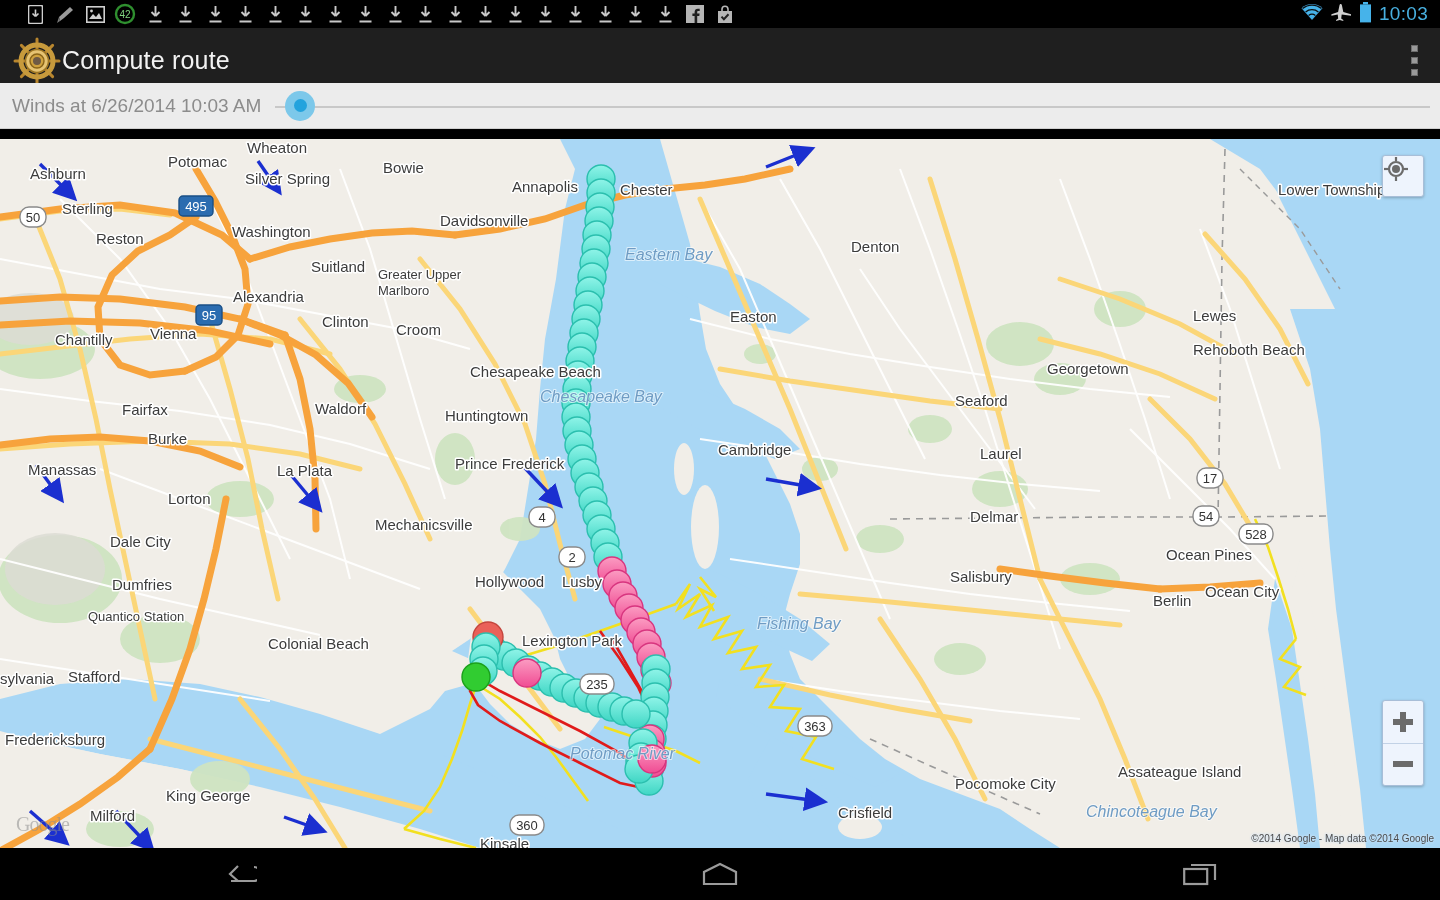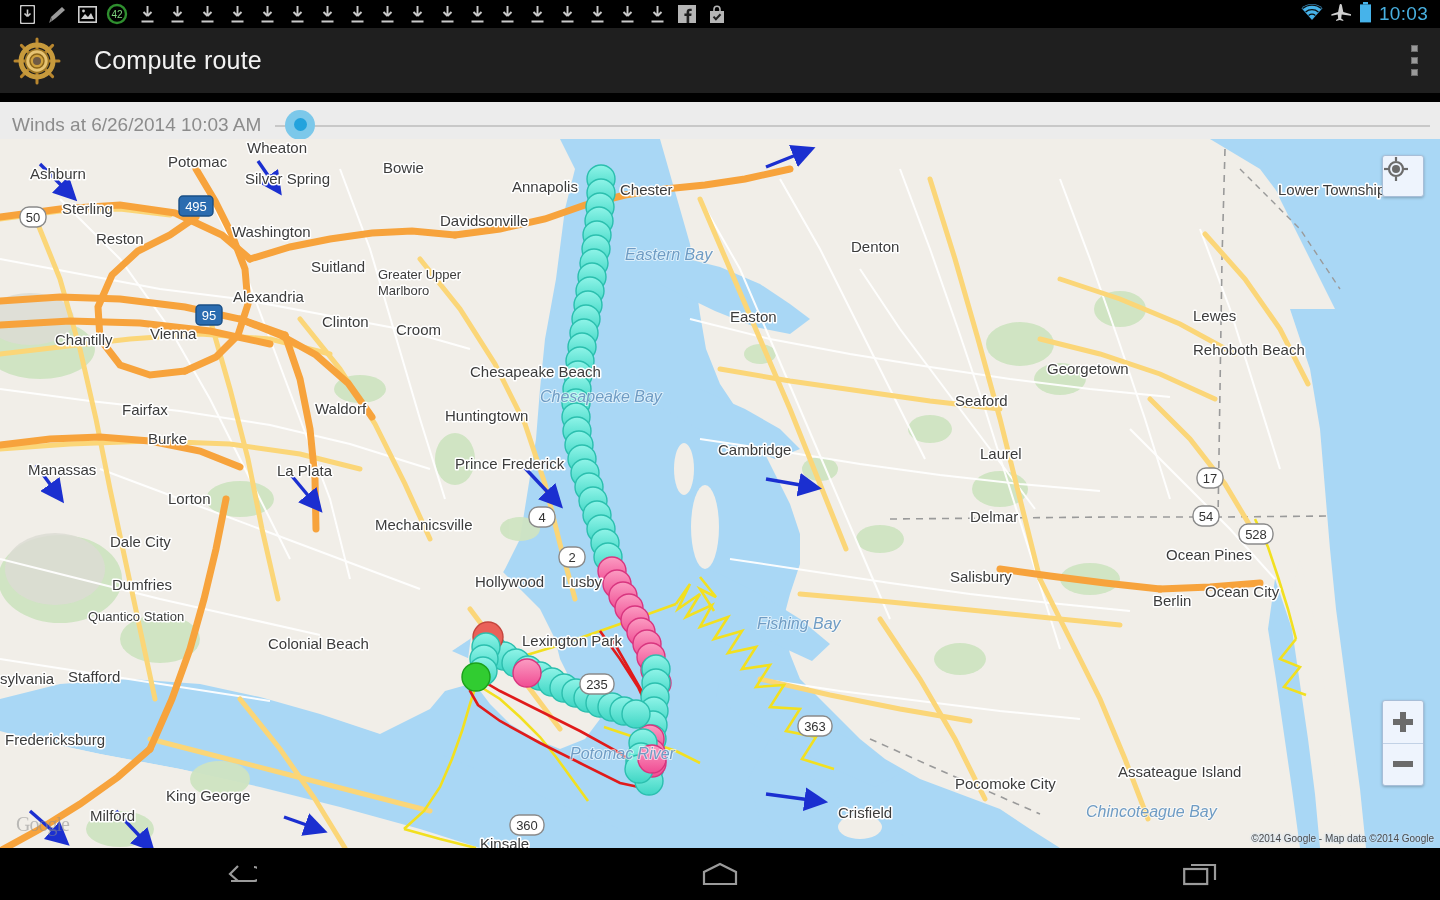--- a/index.html
+++ b/index.html
@@ -4,40 +4,40 @@
 <style>
   * { margin:0; padding:0; box-sizing:border-box; }
   html,body { width:1440px; height:900px; overflow:hidden; background:#000;
     font-family:"Liberation Sans", sans-serif; }
 
   #screen { position:relative; width:1440px; height:900px; background:#000; }
 
   
   #statusbar { position:absolute; left:0; top:0; width:1440px; height:28px;
     background:#000; display:flex; align-items:center; }
-  #status-left { display:flex; align-items:center; height:28px; padding-left:12px; }
+  #status-left { display:flex; align-items:center; height:28px; padding-left:20px; }
   #status-left .sicon { width:30px; height:28px; position:relative;
     display:flex; align-items:center; justify-content:center; }
   #status-right { margin-left:auto; display:flex; align-items:center;
     height:28px; padding-right:12px; gap:7px; }
   .clock { color:#48b0e0; font-size:19px; letter-spacing:.3px; }
 
   
   #actionbar { position:absolute; left:0; top:28px; width:1440px; height:65px;
     background:#1f1f1f; display:flex; align-items:center; }
   #app-icon { width:50px; height:50px; margin-left:12px; position:relative; }
-  #app-title { color:#f2f2f2; font-size:25px; margin-left:32px;
+  #app-title { color:#f2f2f2; font-size:25px; margin-left:0;
     font-weight:400; letter-spacing:.2px; }
   #overflow { margin-left:auto; margin-right:22px; display:flex;
     flex-direction:column; gap:5px; align-items:center; cursor:pointer; }
   #overflow i { display:block; width:7px; height:7px; background:#9a9a9a;
     border:1px solid #6d6d6d; }
 
   
-  #sliderbar { position:absolute; left:0; top:102px; width:1440px; height:46px;
+  #sliderbar { position:absolute; left:0; top:83px; width:1440px; height:46px;
     background:#ececec; border-bottom:1px solid #cfcfcf;
     display:flex; align-items:center; }
   #slider-label { color:#8c8c8c; font-size:19px; margin-left:12px;
     white-space:nowrap; }
   #slider-track-wrap { position:relative; flex:1; height:46px; margin-left:14px;
     margin-right:10px; }
   #slider-track { position:absolute; left:0; right:0; top:23px; height:2px;
     background:#c8c8c8; }
   #slider-thumb { position:absolute; left:10px; top:8px; width:30px; height:30px;
     border-radius:50%; background:#7cc8ea; display:flex;

